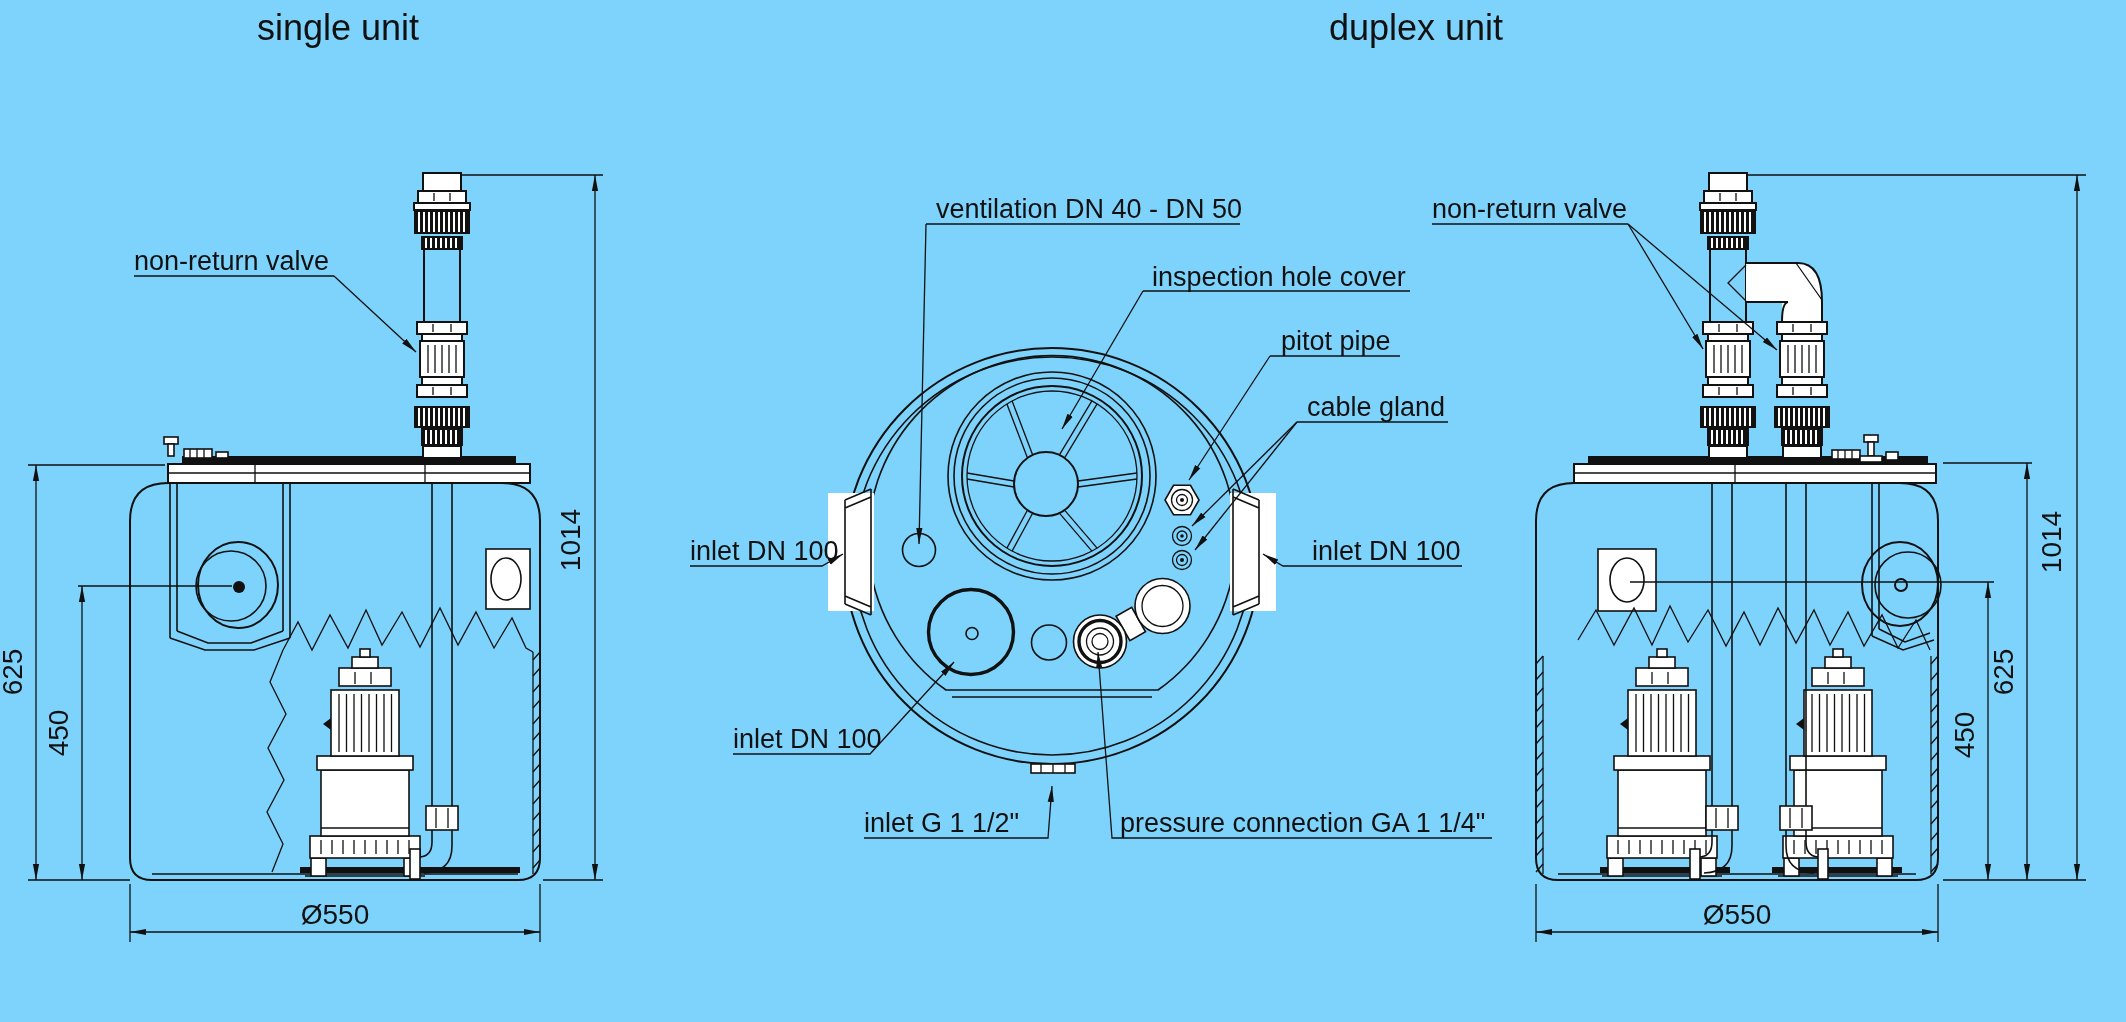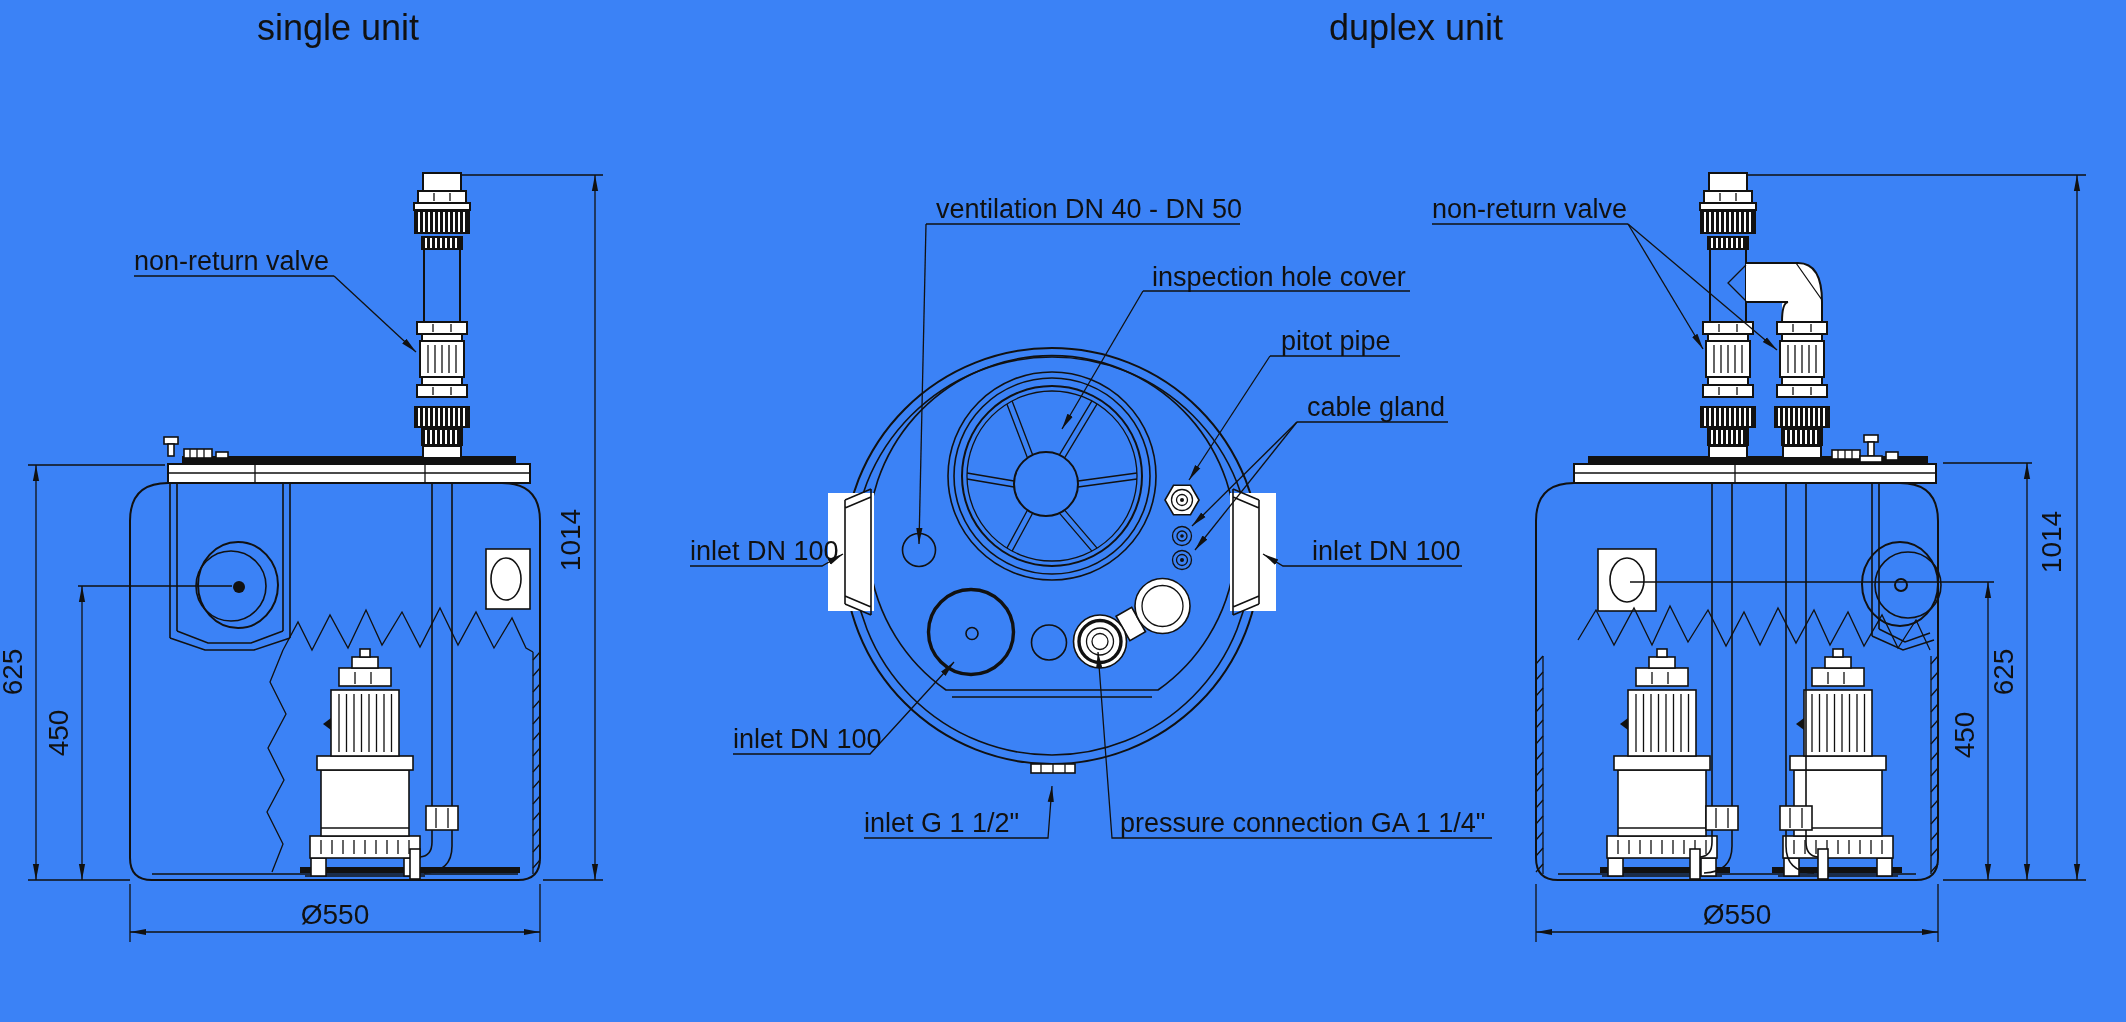--- a/index.html
+++ b/index.html
@@ -1,16 +1,16 @@
 <!DOCTYPE html>
 <html><head>
 <meta charset="utf-8">
 <style>
   html,body{margin:0;padding:0;background:#fff;}
-  .sheet{width:2126px;height:1022px;position:relative;background:#3b82f6;overflow:hidden;}
+  .sheet{width:2126px;height:1022px;position:relative;background:#7dd3fc;overflow:hidden;}
   svg{display:block;}
   svg text{font-family:"Liberation Sans","DejaVu Sans",sans-serif;fill:#111;}
   .lbl{font-size:27px;}
   .ttl{font-size:36px;}
   .dim{font-size:28px;}
   .ln{stroke:#111;fill:none;stroke-width:2;}
   .ln-fine{stroke:#111;fill:none;stroke-width:1.3;}
   .ln-med{stroke:#111;fill:none;stroke-width:1.6;}
   .ln-thick{stroke:#111;fill:none;stroke-width:3.4;}
   .wfill{fill:#fff;stroke:#111;stroke-width:2;}

